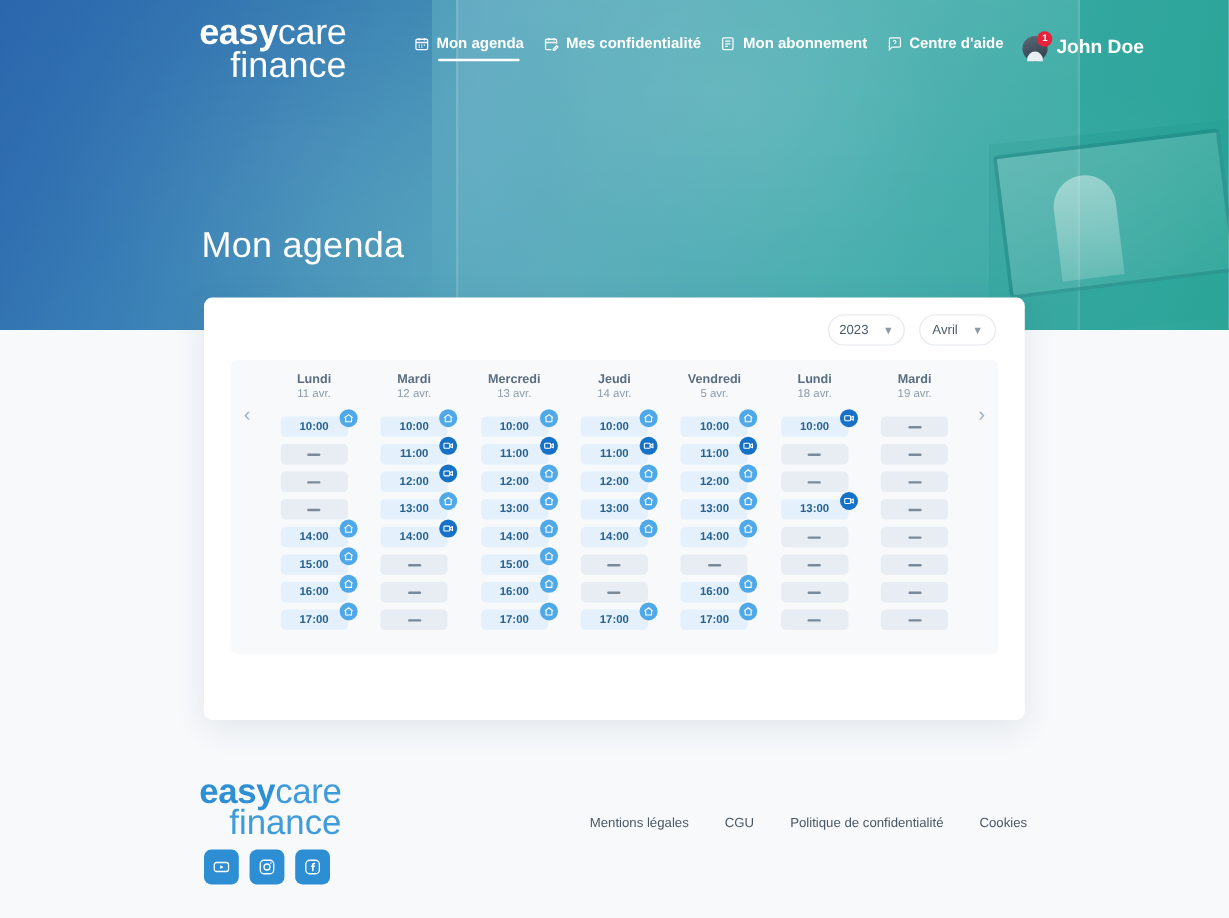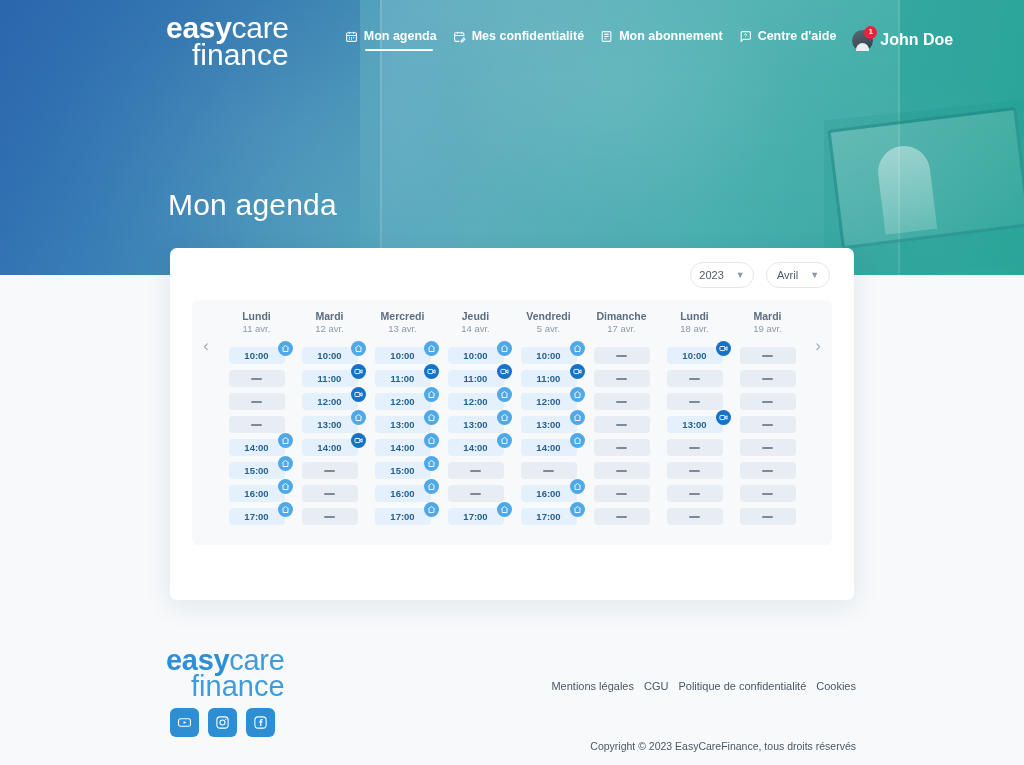--- a/index.html
+++ b/index.html
@@ -210,21 +210,21 @@
   .f-l1 b { font-weight: 700; }
   .f-l1 span { font-weight: 300; color: #3f9bd9; }
   .f-l2 { font-size: 29px; font-weight: 300; color: #3f9bd9; text-align: right; margin-top: -2px; }
   .socials { position: absolute; left: 170px; top: 88px; display: flex; gap: 9px; }
   .soc {
     width: 29px; height: 29px; border-radius: 6px; background: #2d8ed3;
     display: flex; align-items: center; justify-content: center; cursor: pointer;
   }
   .footer-links {
     position: absolute; right: 168px; top: 60px;
-    display: flex; gap: 10px; 
+    display: flex; gap: 30px; 
   }
   .footer-links a { font-size: 11px; color: #4a5866; text-decoration: none; cursor: pointer; }
   .copyright {
     position: absolute; right: 168px; top: 120px;
     font-size: 10.5px; color: #4a5866;
   }
 </style>
 </head>
 <body>
 
@@ -632,34 +632,20 @@
               <span class="slot-ico home">
                 <svg width="9" height="9" viewBox="0 0 24 24" fill="none" stroke="#fff" stroke-width="2.4" stroke-linejoin="round">
                   <path d="M3 11l9-7 9 7"></path>
                   <path d="M5.5 10.5V20h13v-9.5"></path>
                 </svg>
               </span>
             </div>
           </div>
           <div class="col">
             <div class="col-head">
-              <div class="col-day">Dimanche</div>
-              <div class="col-date">17 avr.</div>
-            </div>
-            <div class="slot free"></div>
-            <div class="slot free"></div>
-            <div class="slot free"></div>
-            <div class="slot free"></div>
-            <div class="slot free"></div>
-            <div class="slot free"></div>
-            <div class="slot free"></div>
-            <div class="slot free"></div>
-          </div>
-          <div class="col">
-            <div class="col-head">
               <div class="col-day">Lundi</div>
               <div class="col-date">18 avr.</div>
             </div>
             <div class="slot booked">
               <span>10:00</span>
               <span class="slot-ico video">
                 <svg width="9" height="9" viewBox="0 0 24 24" fill="none" stroke="#fff" stroke-width="2.4" stroke-linejoin="round">
                   <rect x="2.5" y="6.5" width="13" height="11" rx="2"></rect>
                   <path d="M15.5 11l6-3.5v9l-6-3.5z"></path>
                 </svg>
@@ -731,14 +717,13 @@
       </svg>
     </div>
   </div>
 
   <div class="footer-links" id="footer-links">
       <a href="#">Mentions légales</a>
       <a href="#">CGU</a>
       <a href="#">Politique de confidentialité</a>
       <a href="#">Cookies</a>
     </div>
-  <div class="copyright">Copyright ©  2023 EasyCareFinance, tous droits réservés</div>
 </div>
 
 </body></html>

